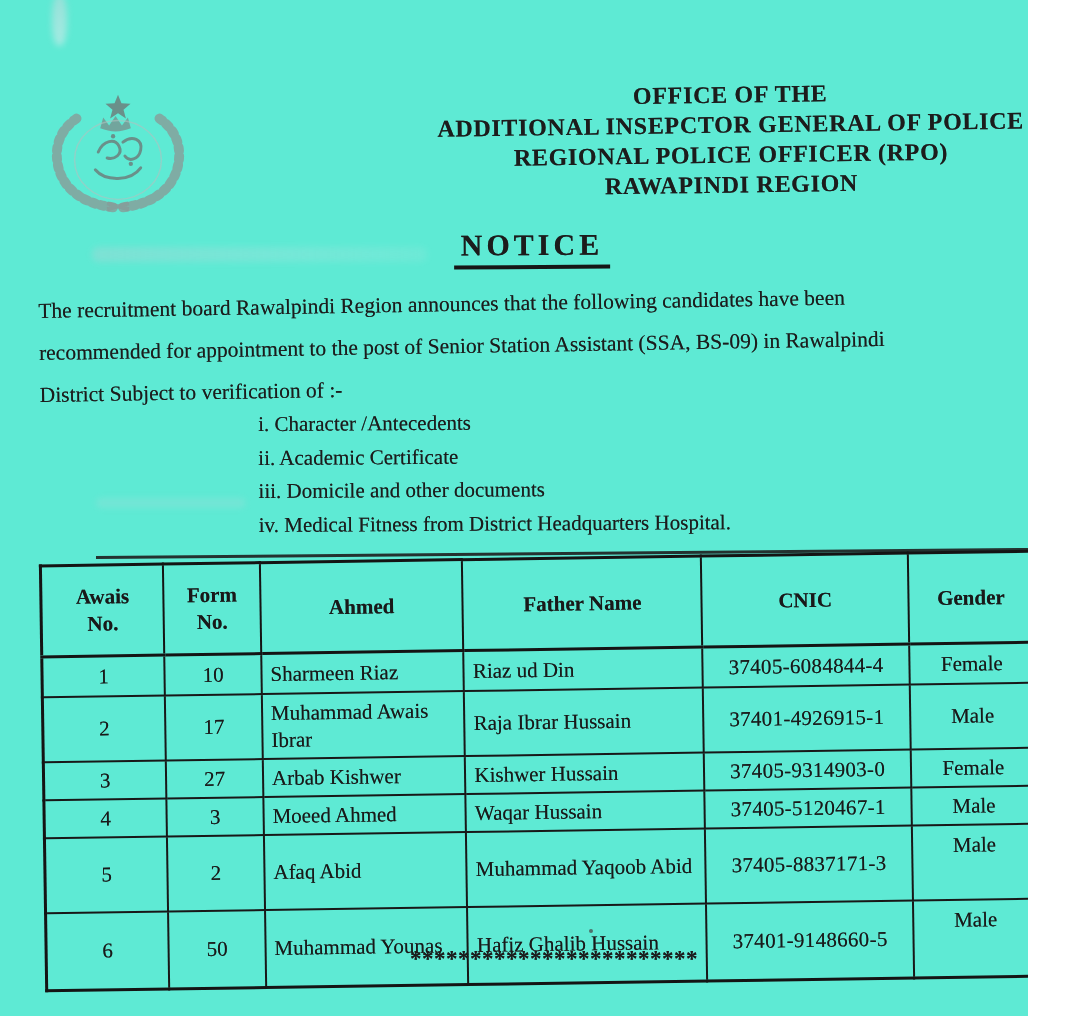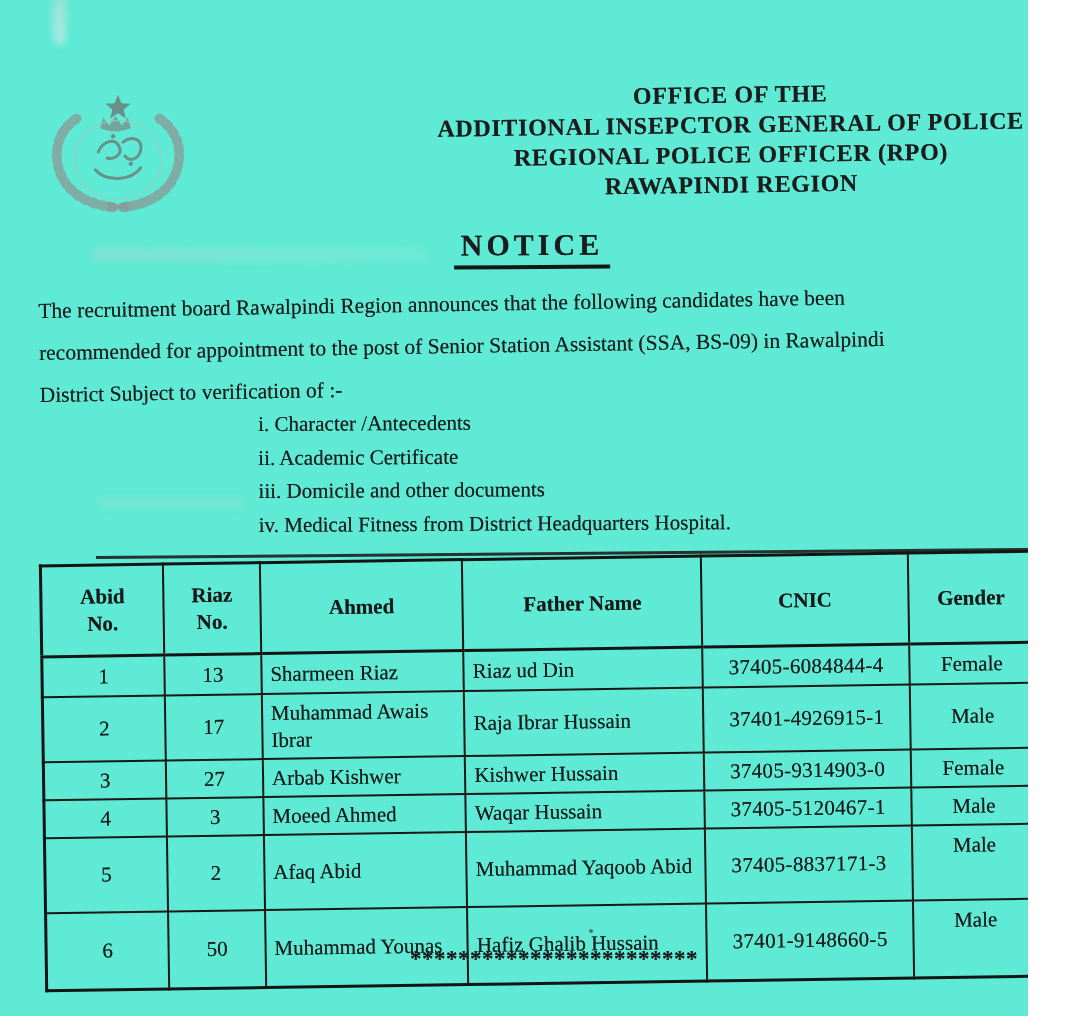--- a/index.html
+++ b/index.html
@@ -185,32 +185,32 @@
       <colgroup>
           <col>
           <col>
           <col>
           <col>
           <col>
           <col>
         </colgroup>
       <thead>
         <tr>
-            <th class="col-0"><span class="th-inner">Abid No.</span></th>
-            <th class="col-1"><span class="th-inner">Riaz No.</span></th>
+            <th class="col-0"><span class="th-inner">Awais No.</span></th>
+            <th class="col-1"><span class="th-inner">Form No.</span></th>
             <th class="col-2"><span class="th-inner">Ahmed</span></th>
             <th class="col-3"><span class="th-inner">Father Name</span></th>
             <th class="col-4"><span class="th-inner">CNIC</span></th>
             <th class="col-5"><span class="th-inner">Gender</span></th>
           </tr>
       </thead>
       <tbody>
           <tr>
             <td class="col-merit_no">1</td>
-            <td class="col-form_no">13</td>
+            <td class="col-form_no">10</td>
             <td class="col-name">Sharmeen Riaz</td>
             <td class="col-father_name">Riaz ud Din</td>
             <td class="col-cnic">37405-6084844-4</td>
             <td class="col-gender">Female</td>
           </tr>
           <tr>
             <td class="col-merit_no">2</td>
             <td class="col-form_no">17</td>
             <td class="col-name">Muhammad Awais Ibrar</td>
             <td class="col-father_name">Raja Ibrar Hussain</td>

